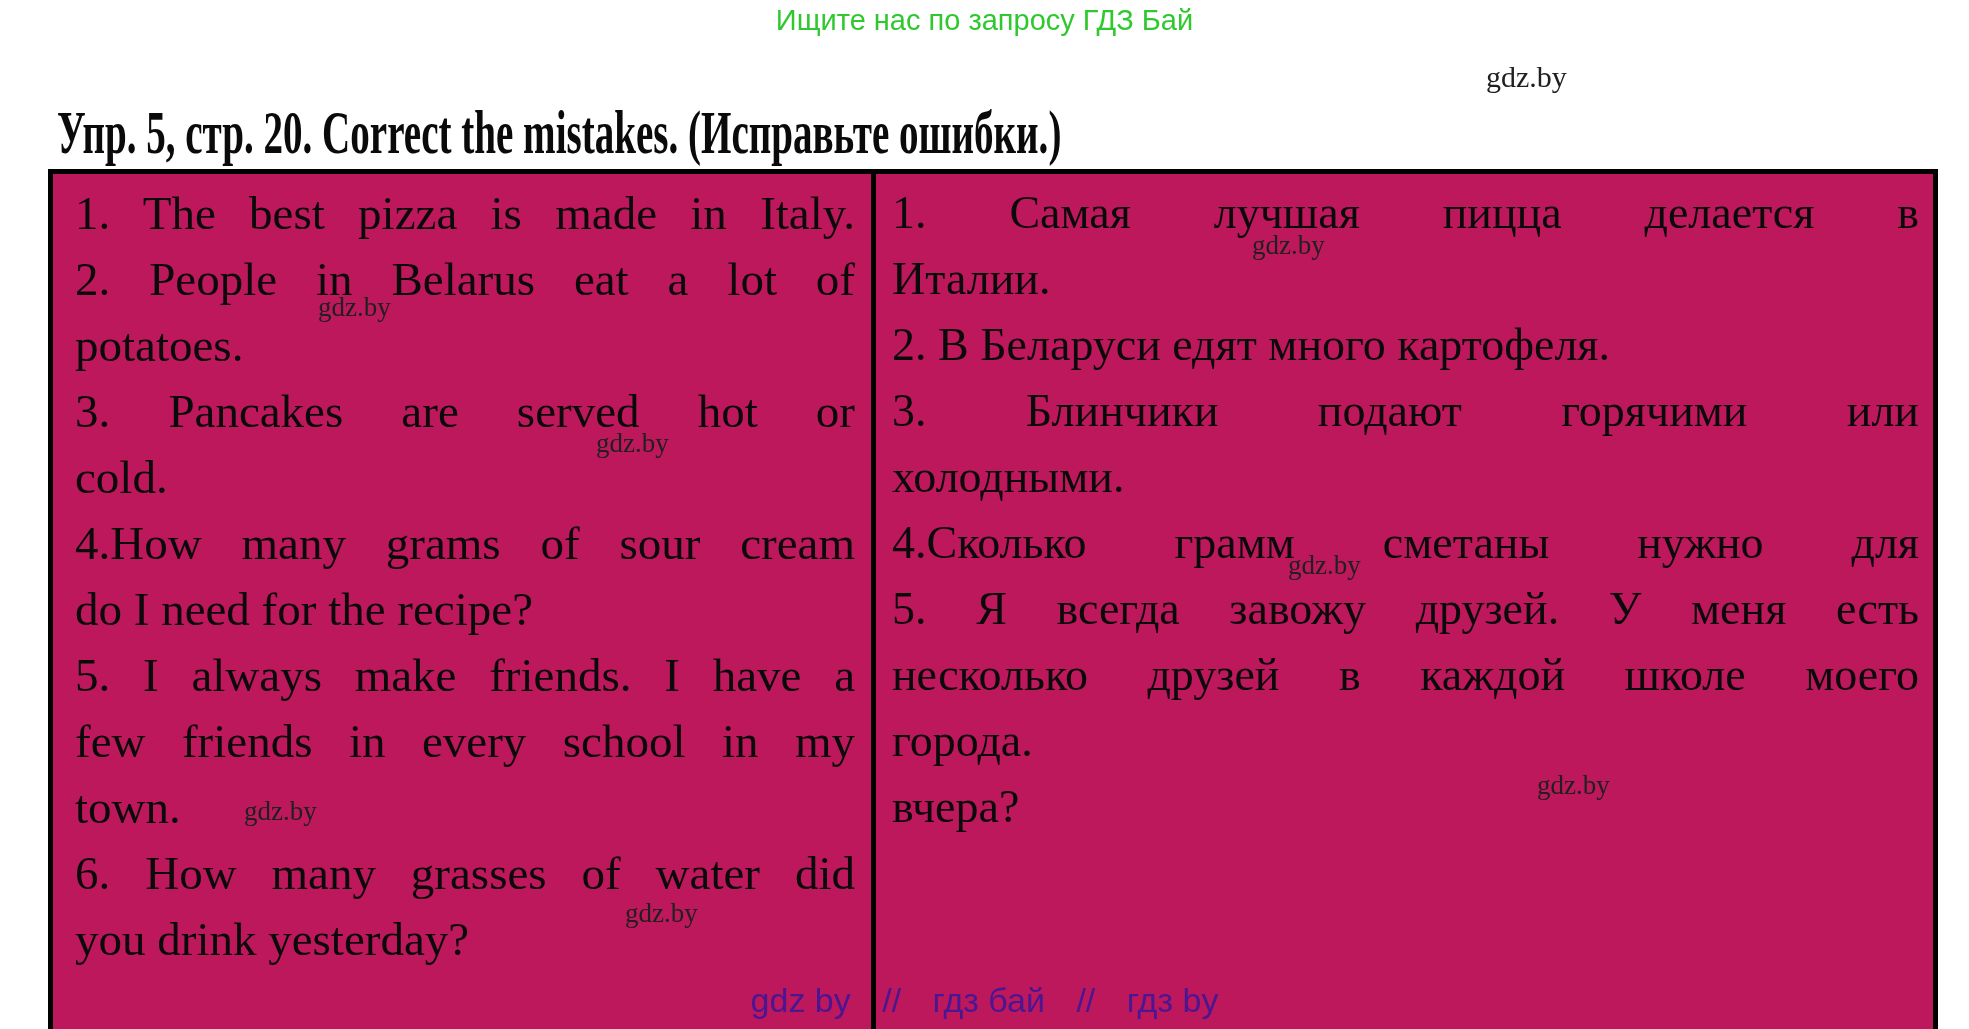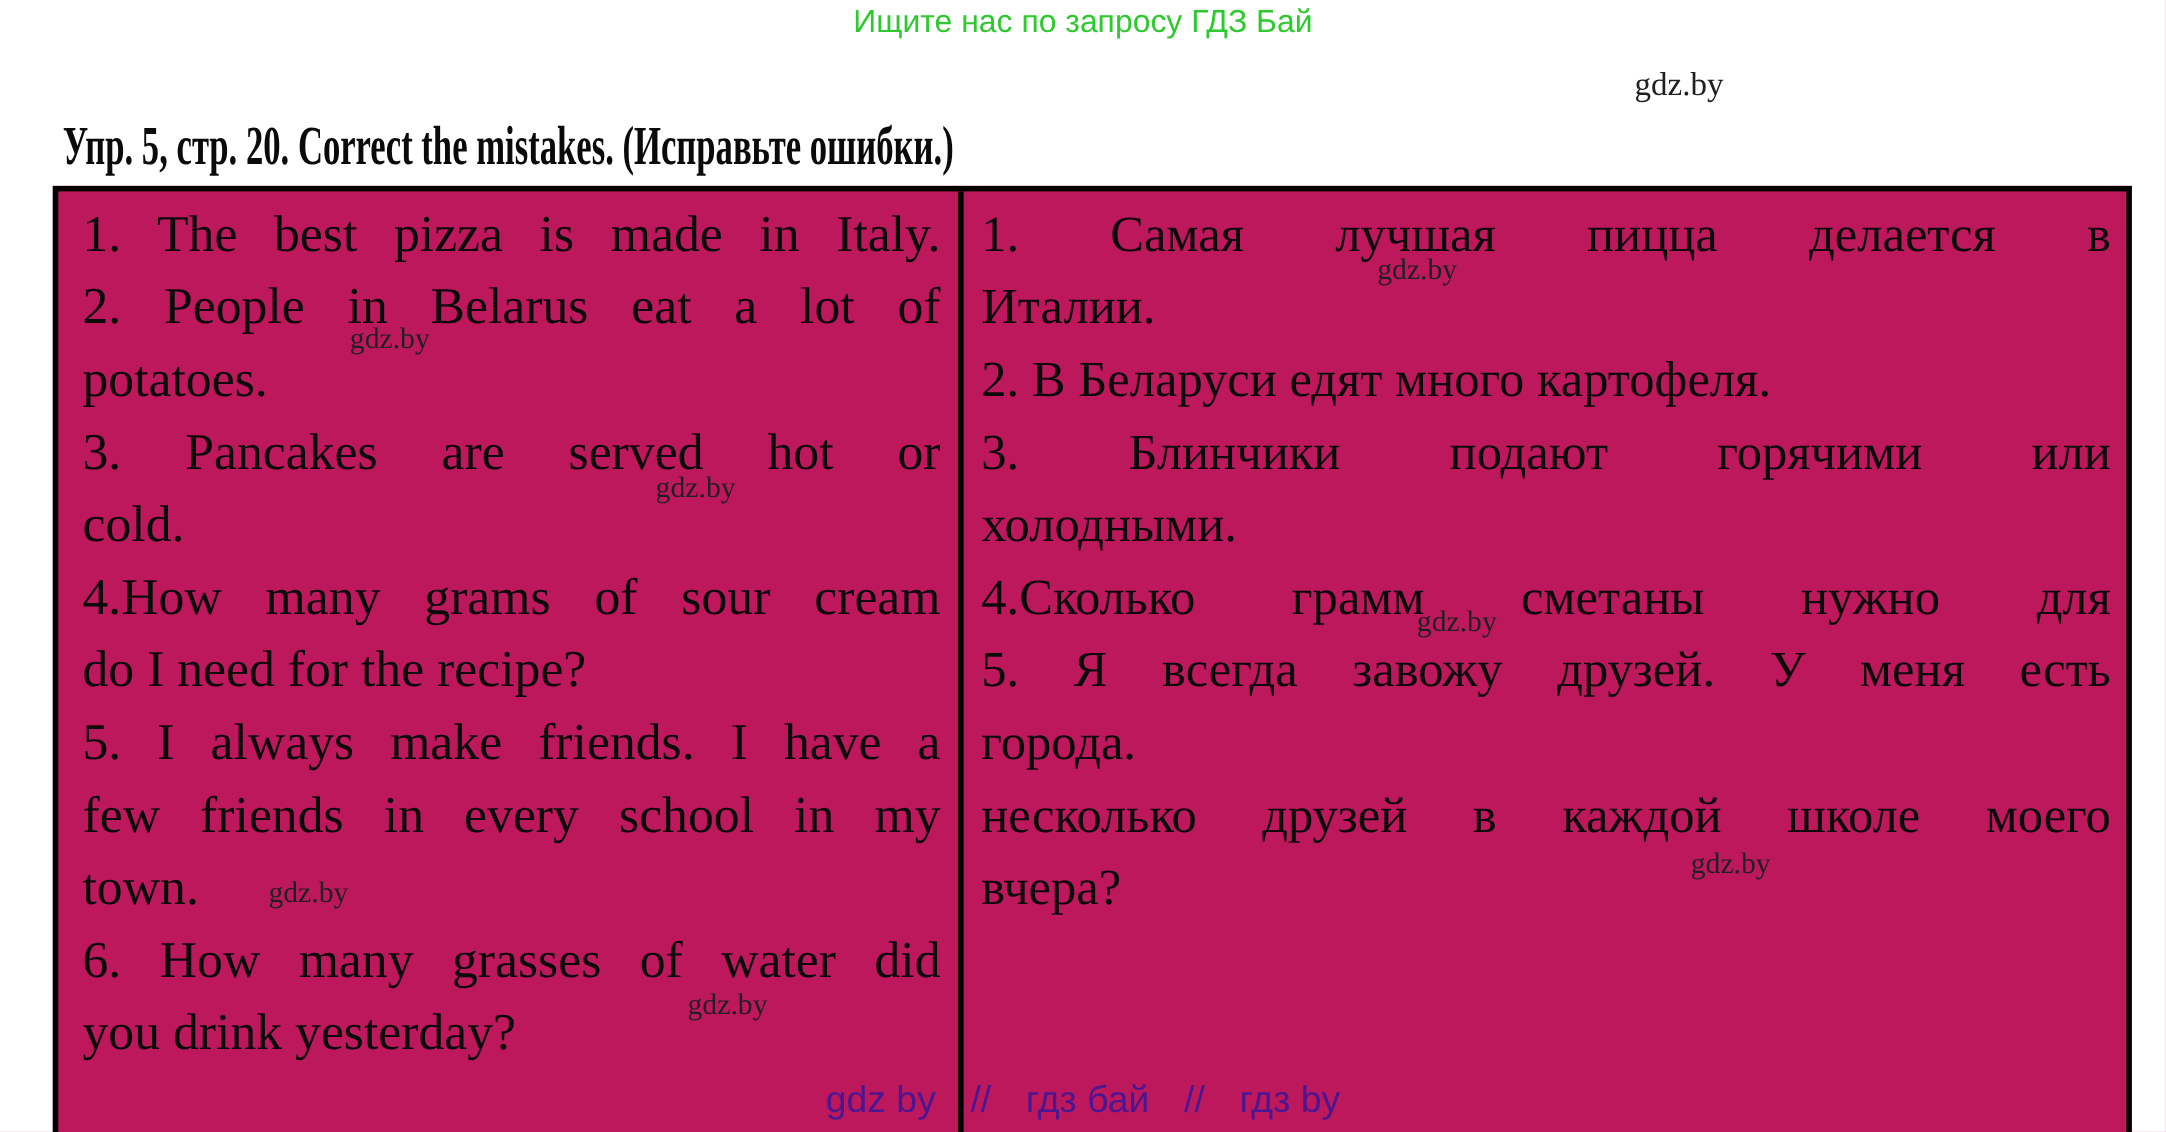--- a/index.html
+++ b/index.html
@@ -34,21 +34,21 @@
   .wm-en2 {left:318px; top:292px;}
   .wm-en3 {left:596px; top:428px;}
   .wm-en5 {left:244px; top:796px;}
   .wm-en6 {left:625px; top:898px;}
   .wm-ru1 {left:1252px;top:230px;}
   .wm-ru4 {left:1288px;top:550px;}
   .wm-ru5 {left:1537px;top:770px;}
   
   .heading{
     position:absolute;left:57px;top:100px;width:1890px;
-    font-weight:bold;font-size:50px;line-height:64px;
+    font-weight:bold;font-size:62px;line-height:64px;
     white-space:nowrap;
   }
   .heading .squeeze{
     display:inline-block;
     transform:scaleX(0.63);
     transform-origin:0 50%;
     letter-spacing:0px;
   }
   
   .answers{
@@ -120,22 +120,22 @@
     </div>
   <div class="col col-ru">
 
   <div class="line fill">1. Самая лучшая пицца делается в</div>
       <div class="line">Италии.</div>
       <div class="line">2. В Беларуси едят много картофеля.</div>
       <div class="line fill">3. Блинчики подают горячими или</div>
       <div class="line">холодными.</div>
       <div class="line fill">4.Сколько грамм сметаны нужно для</div>
       <div class="line fill">5. Я всегда завожу друзей. У меня есть</div>
+      <div class="line fill">несколько друзей в каждой школе моего</div>
       <div class="line">города.</div>
-      <div class="line fill">несколько друзей в каждой школе моего</div>
       <div class="line">вчера?</div>
     </div>
 </div>
 
 <span class="wm wm-en2">gdz.by</span>
 <span class="wm wm-en3">gdz.by</span>
 <span class="wm wm-en5">gdz.by</span>
 <span class="wm wm-en6">gdz.by</span>
 <span class="wm wm-ru1">gdz.by</span>
 <span class="wm wm-ru4">gdz.by</span>

